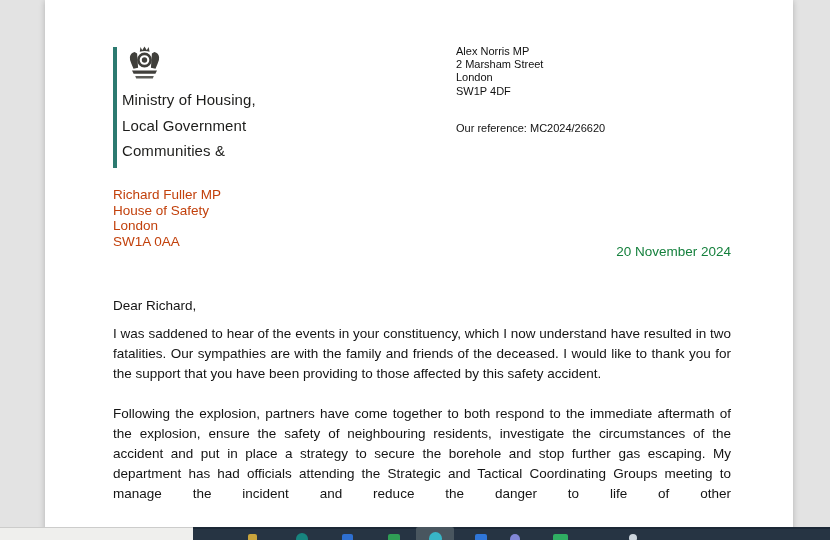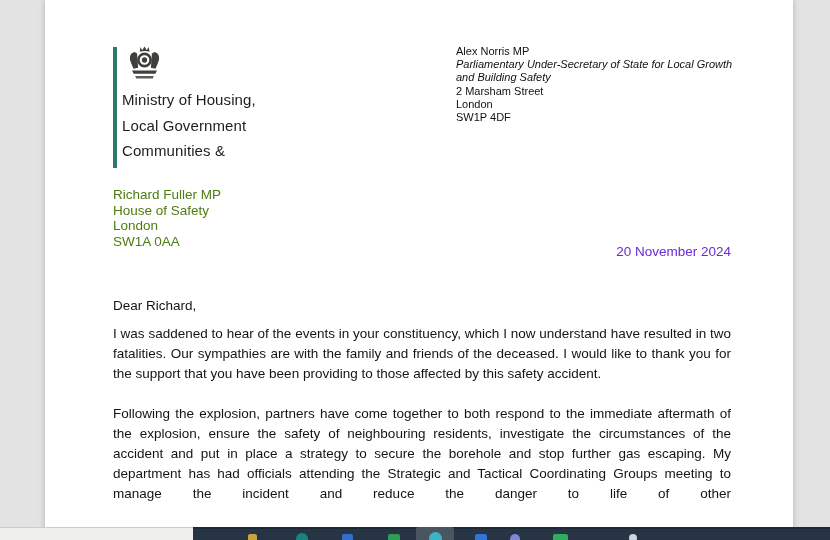--- a/index.html
+++ b/index.html
@@ -39,25 +39,25 @@
   .sender-block {
     position: absolute; left: 411px; top: 45px; width: 282px;
     font-size: 11px; line-height: 13.2px; color: #111;
   }
   .sender-name { font-weight: normal; }
   .sender-title { font-style: italic; }
   .reference { margin-top: 24px; }
   
   .recipient-block {
     position: absolute; left: 68px; top: 187px;
-    font-size: 13.5px; line-height: 15.6px; color: #4d7c0f;
+    font-size: 13.5px; line-height: 15.6px; color: #c2410c;
   }
   .date-line {
     position: absolute; left: 68px; top: 244px; width: 618px;
-    font-size: 13.5px; text-align: right; color: #6d28d9;
+    font-size: 13.5px; text-align: right; color: #15803d;
   }
   
   .letter-body {
     position: absolute; left: 68px; top: 296px; width: 618px;
     font-size: 13.5px; line-height: 20px; color: #141414;
   }
   .salutation { margin-bottom: 8px; }
   .para { text-align: justify; margin-bottom: 20px; }
   .para-last { text-align-last: justify; }
   
@@ -109,24 +109,24 @@
       </div>
       <div class="dept-name">
         <div>Ministry of Housing,</div>
         <div>Local Government</div>
         <div>Communities &amp;</div>
       </div>
     </div>
 
     <div class="sender-block">
       <div class="sender-name">Alex Norris MP</div>
-      <div class="sender-title">Parliamentary Under-Secretary of State for Local Growth and Building Safety</div>
       <div>2 Marsham Street</div>
       <div>London</div>
       <div>SW1P 4DF</div>
+      <div class="reference">Our reference: MC2024/26620</div>
     </div>
 
     <div class="recipient-block">
       <div>Richard Fuller MP</div>
       <div>House of Safety</div>
       <div>London</div>
       <div>SW1A 0AA</div>
     </div>
 
     <div class="date-line">20 November 2024</div>

